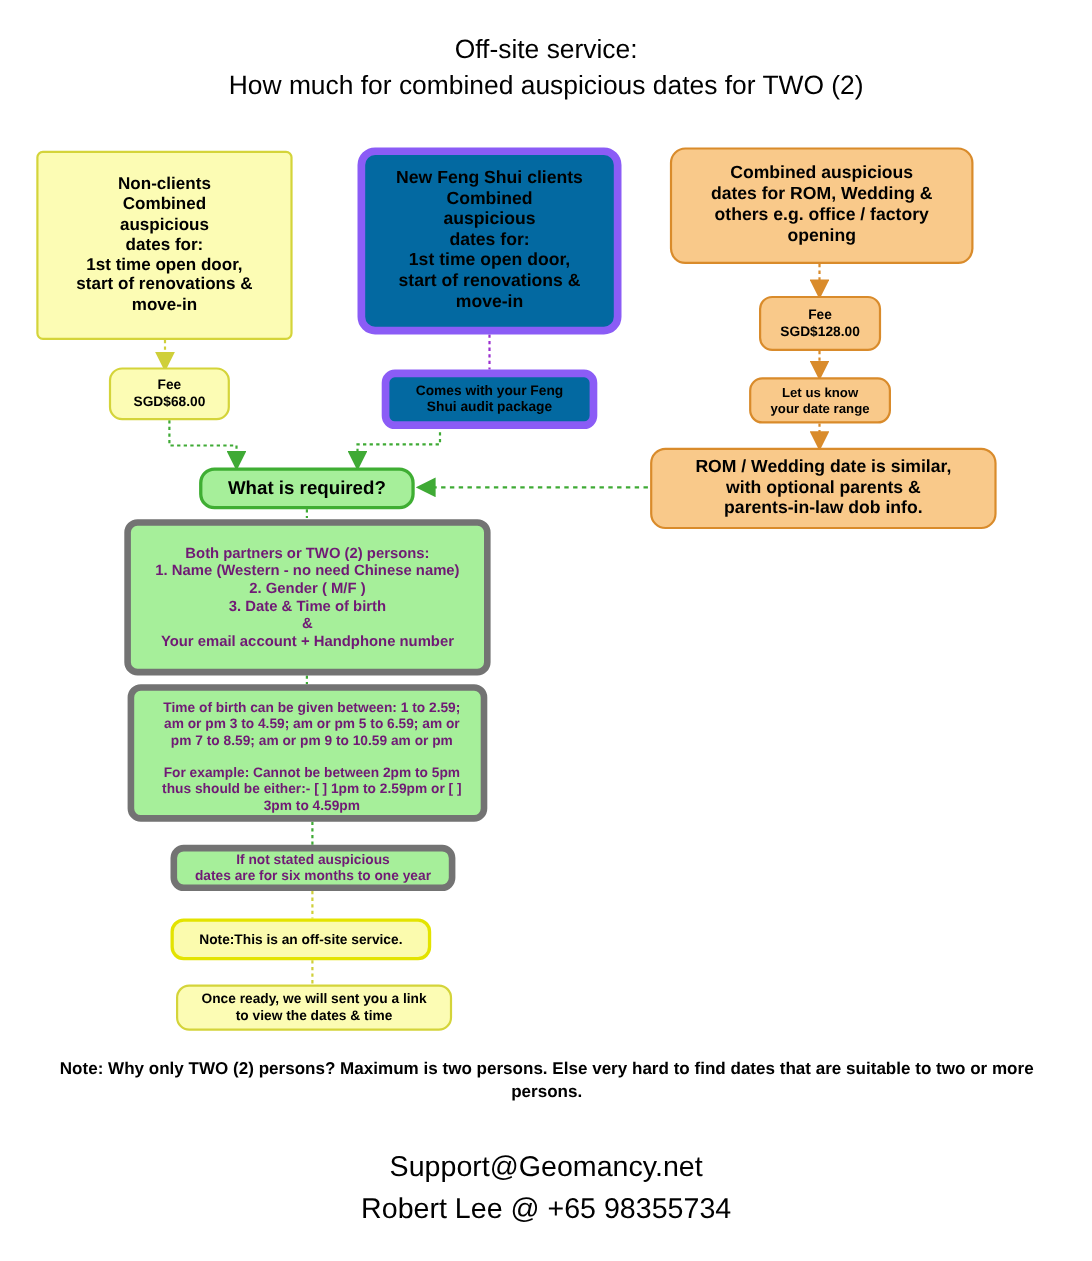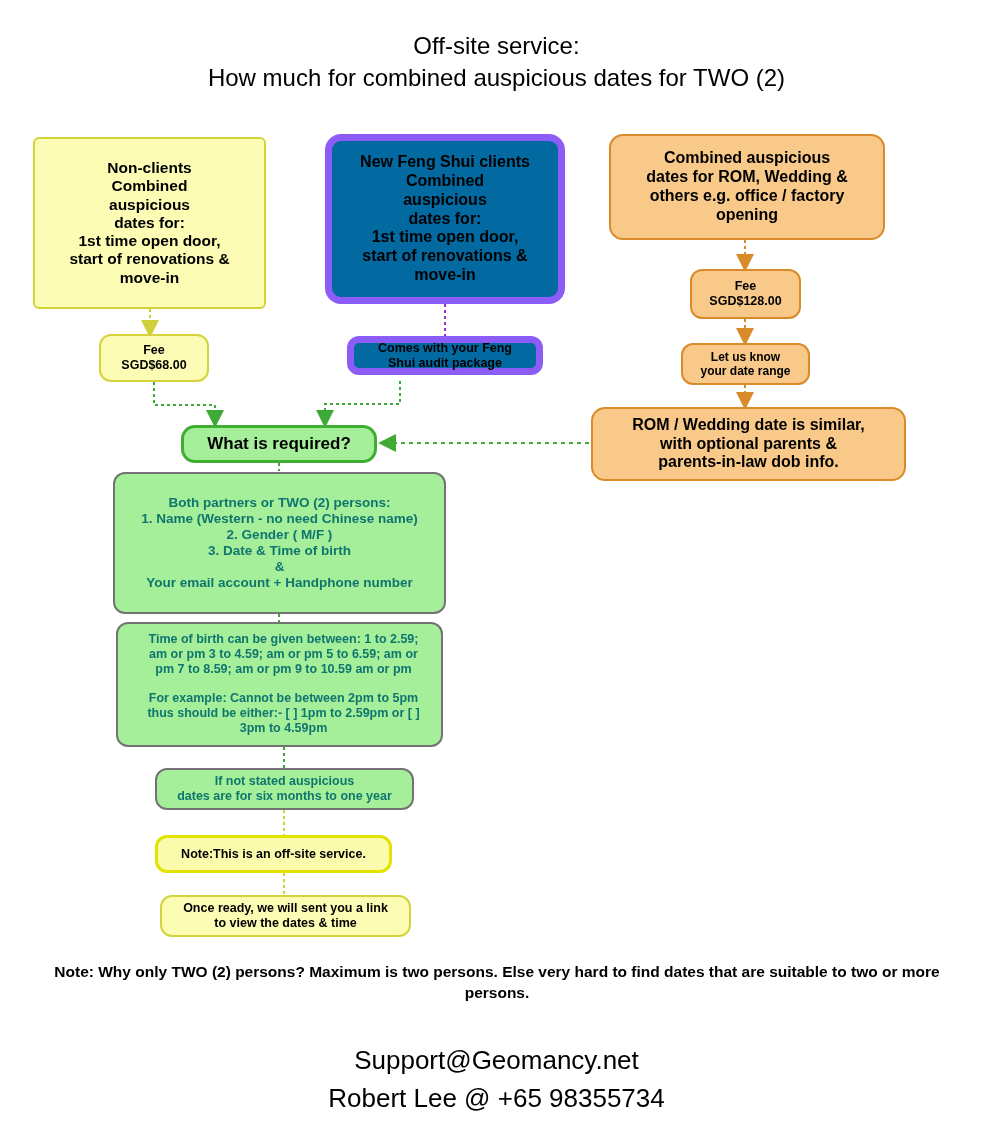--- a/index.html
+++ b/index.html
@@ -57,22 +57,22 @@
     border: 7px solid #8b5cf6;
     color: #000;
   }
   .orange {
     background: #f9c98a;
     border: 2px solid #d98b2b;
     color: #000;
   }
   .green {
     background: #a6ef9a;
-    border: 2px solid #737373;
-    color: #0f766e;
+    border: 6px solid #737373;
+    color: #701a75;
   }
   .green-strong {
     background: #a6ef9a;
     border: 3px solid #3fae33;
     color: #000;
   }
 
   
   #n-nonclients {
     left: 33px; top: 137px; width: 233px; height: 172px;
@@ -84,21 +84,21 @@
   }
   #n-combined {
     left: 609px; top: 134px; width: 276px; height: 106px;
     border-radius: 14px; font-size: 16px;
   }
   #n-fee68 {
     left: 99px; top: 334px; width: 110px; height: 48px;
     border-radius: 12px; font-size: 12.5px;
   }
   #n-feengshui {
-    left: 347px; top: 336px; width: 196px; height: 39px;
+    left: 347px; top: 336px; width: 196px; height: 54px;
     border-radius: 12px; font-size: 12.5px;
   }
   #n-fee128 {
     left: 690px; top: 269px; width: 111px; height: 50px;
     border-radius: 12px; font-size: 12.5px;
   }
   #n-daterange {
     left: 681px; top: 343px; width: 129px; height: 42px;
     border-radius: 12px; font-size: 12px;
   }

